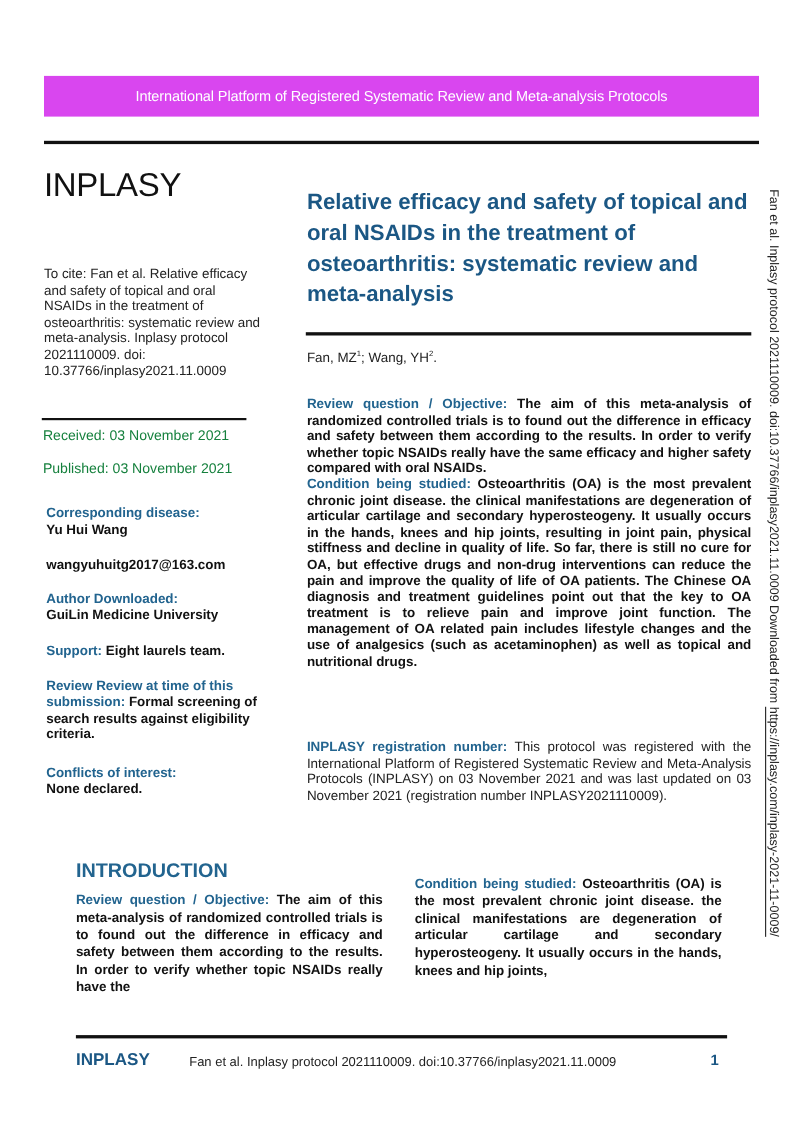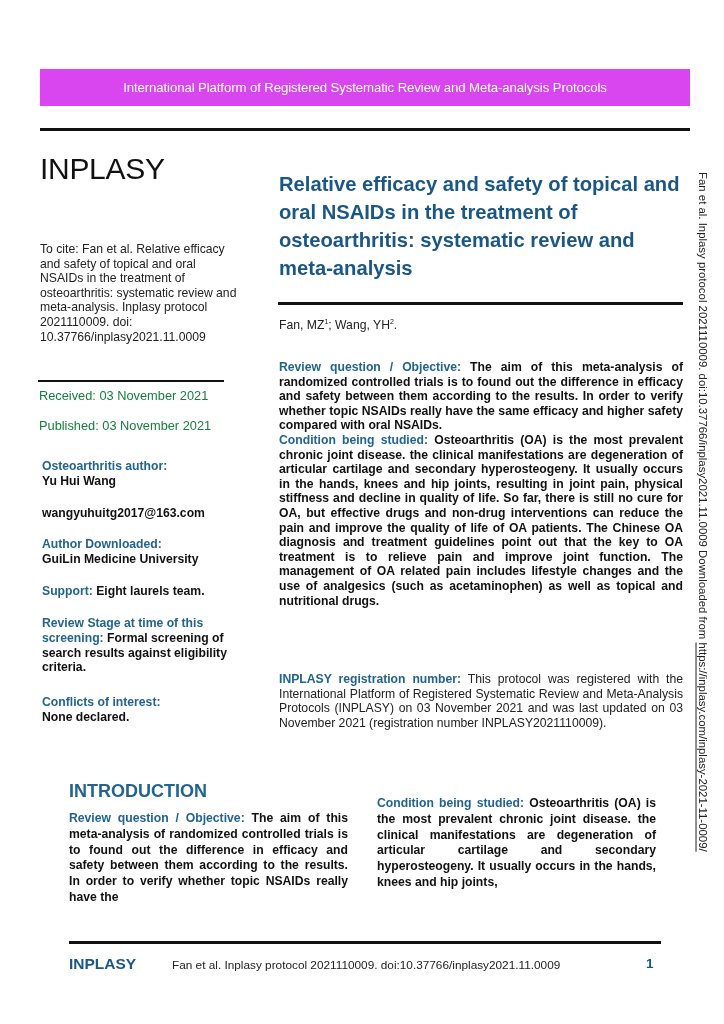--- a/index.html
+++ b/index.html
@@ -39,35 +39,35 @@
 
 <div class="abs brand-title">
   <div>INPLASY</div>
 </div>
 <div class="abs cite">To cite: Fan et al. Relative efficacy and safety of topical and oral NSAIDs in the treatment of osteoarthritis: systematic review and meta-analysis. Inplasy protocol 2021110009. doi: 10.37766/inplasy2021.11.0009</div>
 <div class="abs rule" style="left:38px;top:380px;width:186px;height:2px;"></div>
 <div class="abs date" style="top:388px;">Received: 03 November 2021</div>
 <div class="abs date" style="top:418px;">Published: 03 November 2021</div>
 
 <div class="abs side" style="left:42px;top:459px;width:200px;">
-  <div class="blue">Osteoarthritis author:</div>
+  <div class="blue">Corresponding disease:</div>
   <div>Yu Hui Wang</div>
 </div>
 <div class="abs side" style="left:42px;top:506px;">wangyuhuitg2017@163.com</div>
 
 <div class="abs side" style="left:42px;top:537px;width:200px;">
   <div class="blue">Author Downloaded:</div>
   <div>GuiLin Medicine University</div>
 </div>
 <div class="abs side" style="left:42px;top:584px;width:200px;">
   <span class="blue">Support:</span>
   <span>Eight laurels team.</span>
 </div>
 <div class="abs side" style="left:42px;top:616px;width:200px;">
-  <span class="blue">Review Stage at time of this screening:</span>
+  <span class="blue">Review Review at time of this submission:</span>
   <span>Formal screening of search results against eligibility criteria.</span>
 </div>
 <div class="abs side" style="left:42px;top:695px;width:200px;">
   <div class="blue">Conflicts of interest:</div>
   <div>None declared.</div>
 </div>
 
 <div class="abs title">Relative efficacy and safety of topical and oral NSAIDs in the treatment of osteoarthritis: systematic review and meta-analysis</div>
 <div class="abs rule" style="left:278px;top:302px;width:405px;"></div>
 <div class="abs authors">

